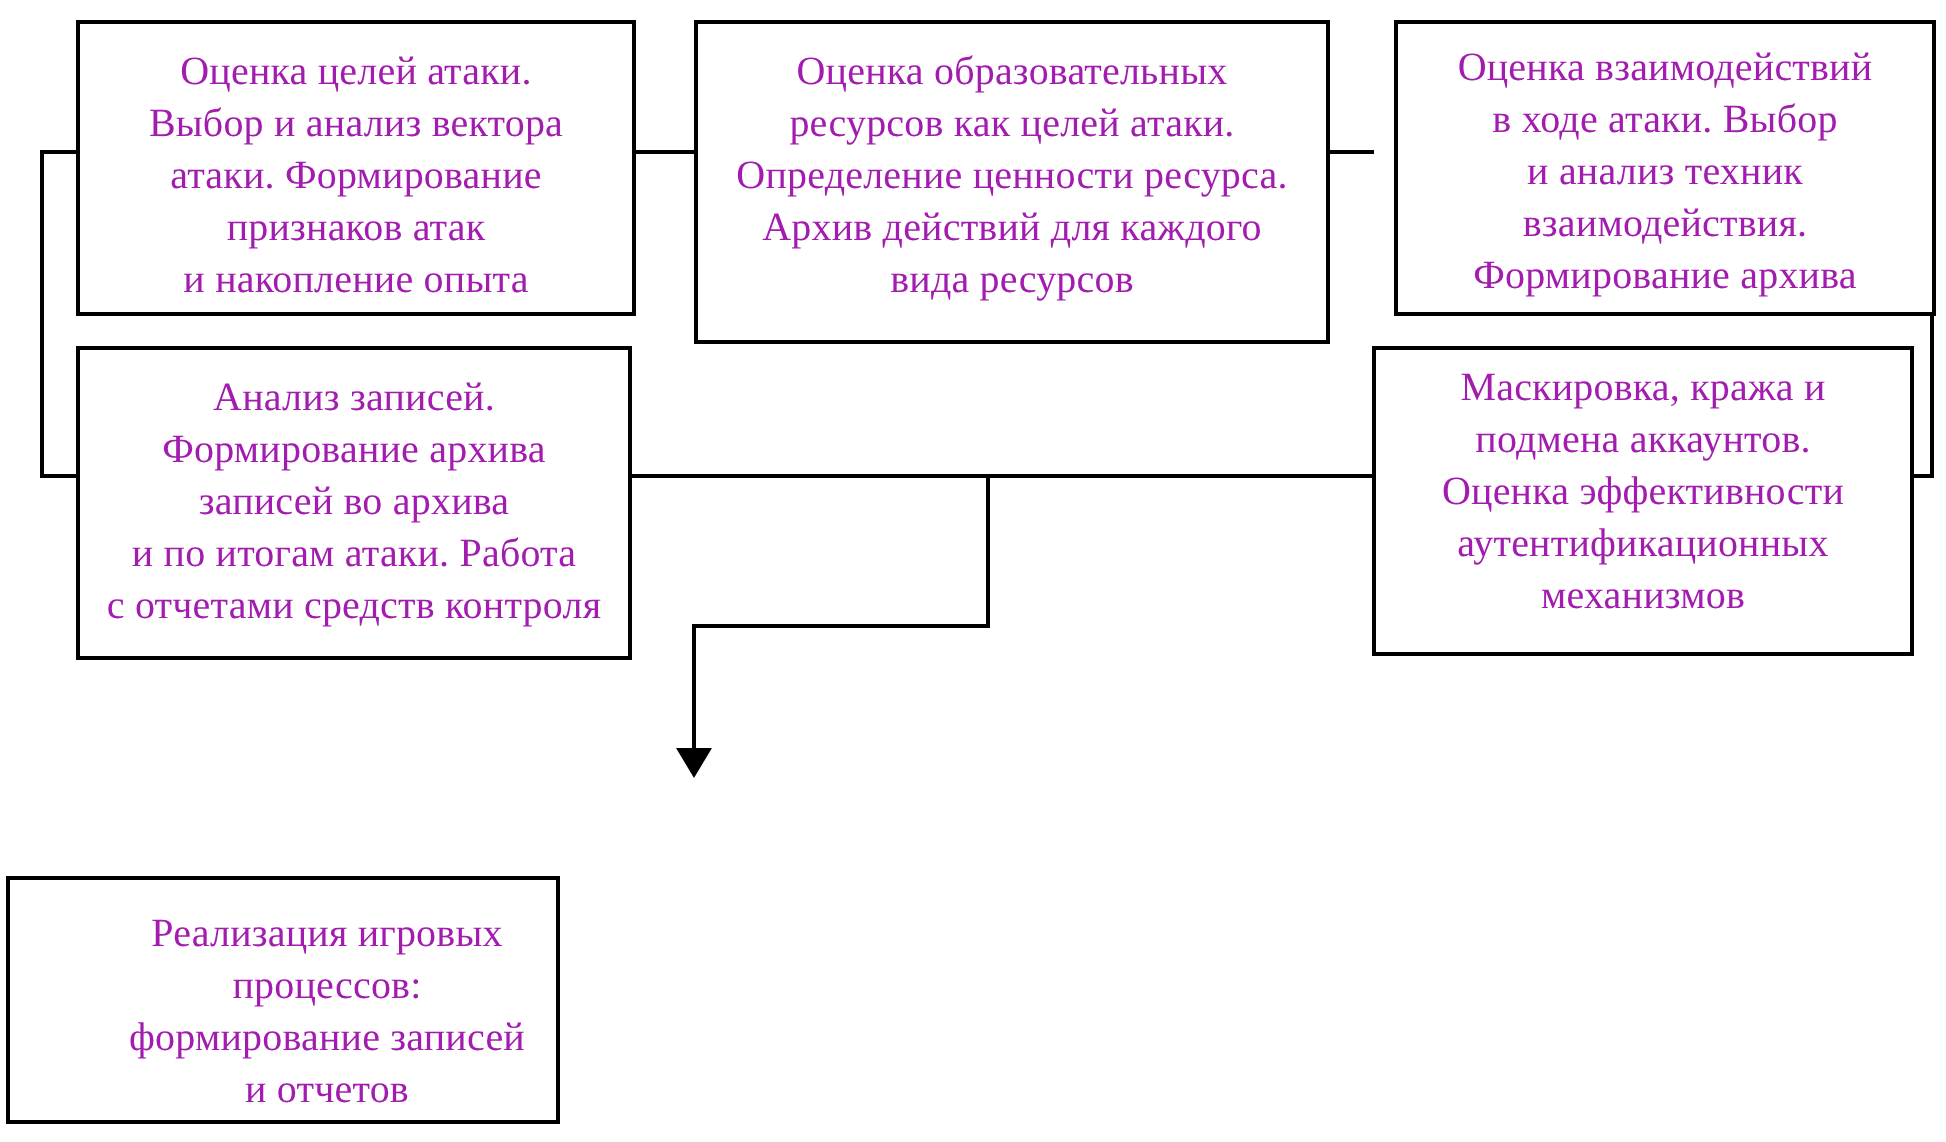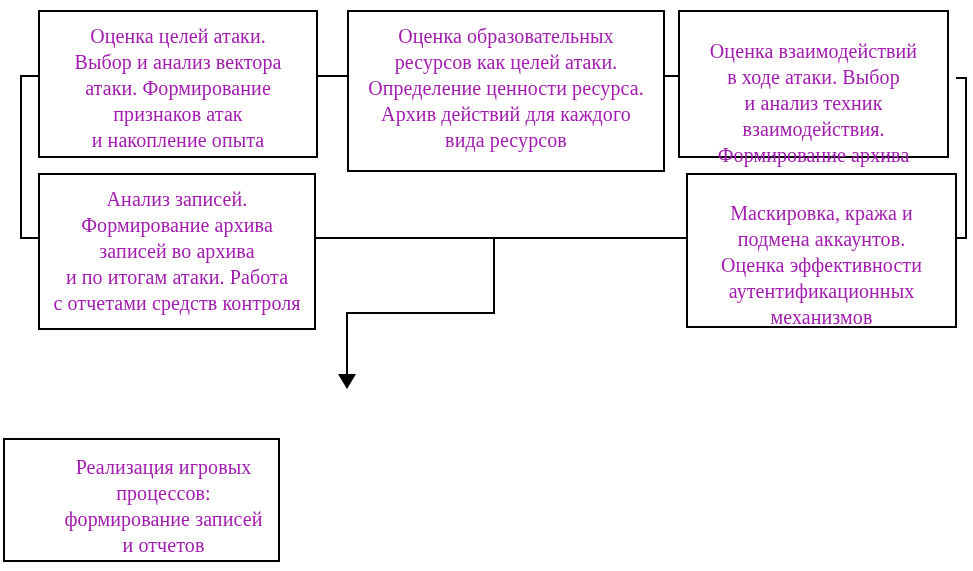--- a/index.html
+++ b/index.html
@@ -63,37 +63,37 @@
   </div>
 
   <div class="box" style="left:347px;top:10px;width:318px;height:162px;padding-top:11px;">
     <div class="box-text">Оценка образовательных
 ресурсов как целей атаки.
 Определение ценности ресурса.
 Архив действий для каждого
 вида ресурсов</div>
   </div>
 
-  <div class="box" style="left:678px;top:10px;width:271px;height:148px;padding-top:26px;">
+  <div class="box" style="left:697px;top:10px;width:271px;height:148px;padding-top:9px;">
     <div class="box-text">Оценка взаимодействий
 в ходе атаки. Выбор
 и анализ техник
 взаимодействия.
 Формирование архива</div>
   </div>
 
   <div class="box" style="left:38px;top:173px;width:278px;height:157px;padding-top:11px;">
     <div class="box-text">Анализ записей.
 Формирование архива
 записей во архива
 и по итогам атаки. Работа
 с отчетами средств контроля</div>
   </div>
 
-  <div class="box" style="left:686px;top:173px;width:271px;height:155px;padding-top:25px;">
+  <div class="box" style="left:686px;top:173px;width:271px;height:155px;padding-top:6px;">
     <div class="box-text">Маскировка, кража и
 подмена аккаунтов.
 Оценка эффективности
 аутентификационных
 механизмов</div>
   </div>
 
 
   <div class="box" style="left:3px;top:438px;width:277px;height:124px;padding-top:14px;padding-left:44px;">
     <div class="box-text">Реализация игровых

